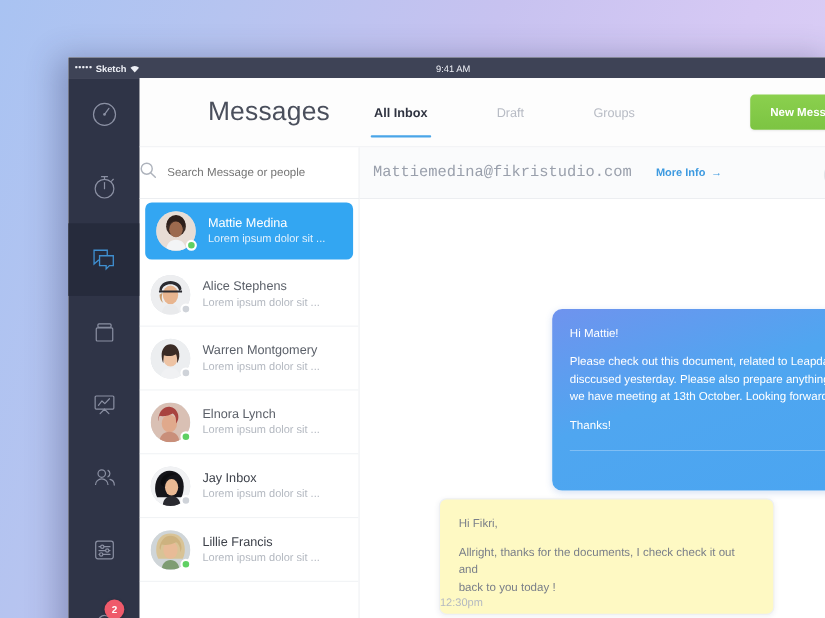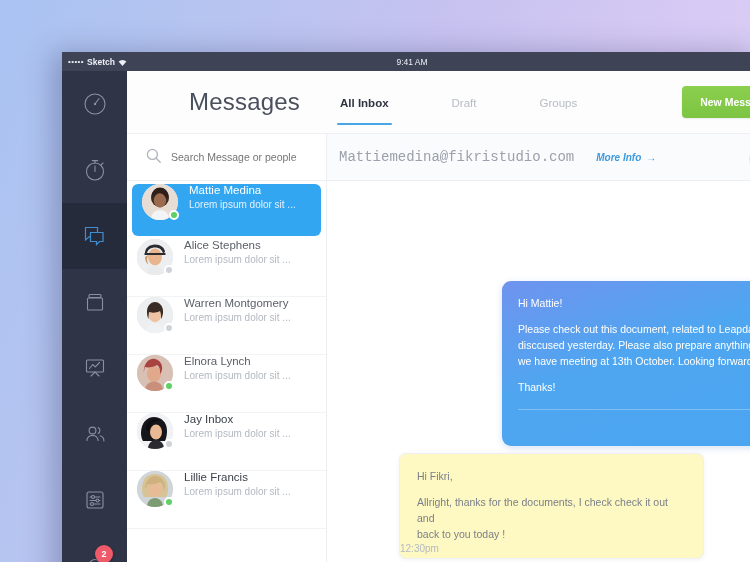--- a/index.html
+++ b/index.html
@@ -70,47 +70,47 @@
     background:linear-gradient(180deg,#8bd04e 0%,#7cc442 100%);
     color:#fff; font-size:10.5px; font-weight:bold;
     padding:10px 18px; border-radius:4px; border:none; cursor:pointer;
     box-shadow:0 1px 2px rgba(0,0,0,.08);
   }
 
   
   #search-box {
     position:absolute; left:65px; top:82px; width:200px; height:47px;
     background:#fff; border-bottom:1px solid #eceef1; border-right:1px solid #eceef1;
-    display:flex; align-items:center; padding-left:19px; gap:10px;
+    display:flex; align-items:center; padding-left:0; gap:10px;
   }
   #search-input {
     border:none; outline:none; font-size:10.5px; color:#c3c7cf;
     font-family:"Liberation Sans", sans-serif; width:140px; background:transparent;
   }
   #convo-bar {
     position:absolute; left:265px; top:82px; width:435px; height:47px;
     background:#fafbfc; border-bottom:1px solid #eceef1;
     display:flex; align-items:center; padding-left:12px;
   }
   #convo-email { font-size:14px; color:#9aa0ac;font-family:Liberation Mono, monospace; }
   #more-info { font-size:10px; color:#3d9ae0; font-weight:bold; margin-left:22px; cursor:pointer;
-               display:flex; align-items:center; gap:5px;font-style:italic; }
+               display:flex; align-items:center; gap:5px; }
   #add-circle {
     position:absolute; right:-13px; top:12px; width:26px; height:26px;
     border-radius:50%; border:1px solid #e2e6ea; background:#fff;
     display:flex; align-items:center; justify-content:center; cursor:pointer;
   }
 
   
   #contact-list {
     position:absolute; left:65px; top:129px; width:200px; height:411px;
     background:#fff; border-right:1px solid #eceef1; overflow:hidden;
   }
   .contact {
-    height:58px; display:flex; padding:0 10px;
+    height:58px; display:flex; align-items:center; padding:0 10px;
     border-bottom:1px solid #f1f3f5; cursor:pointer; position:relative;
   }
   .contact.active {
     background:#33a6f2; border-bottom:none; border-radius:6px;
     margin:3px 5px; height:52px;
   }
   .avatar-wrap { position:relative; width:36px; height:36px; flex:none; margin-right:11px; }
   .avatar {
     width:36px; height:36px; border-radius:50%; overflow:hidden;
     background:#dfe2e7; position:relative;

